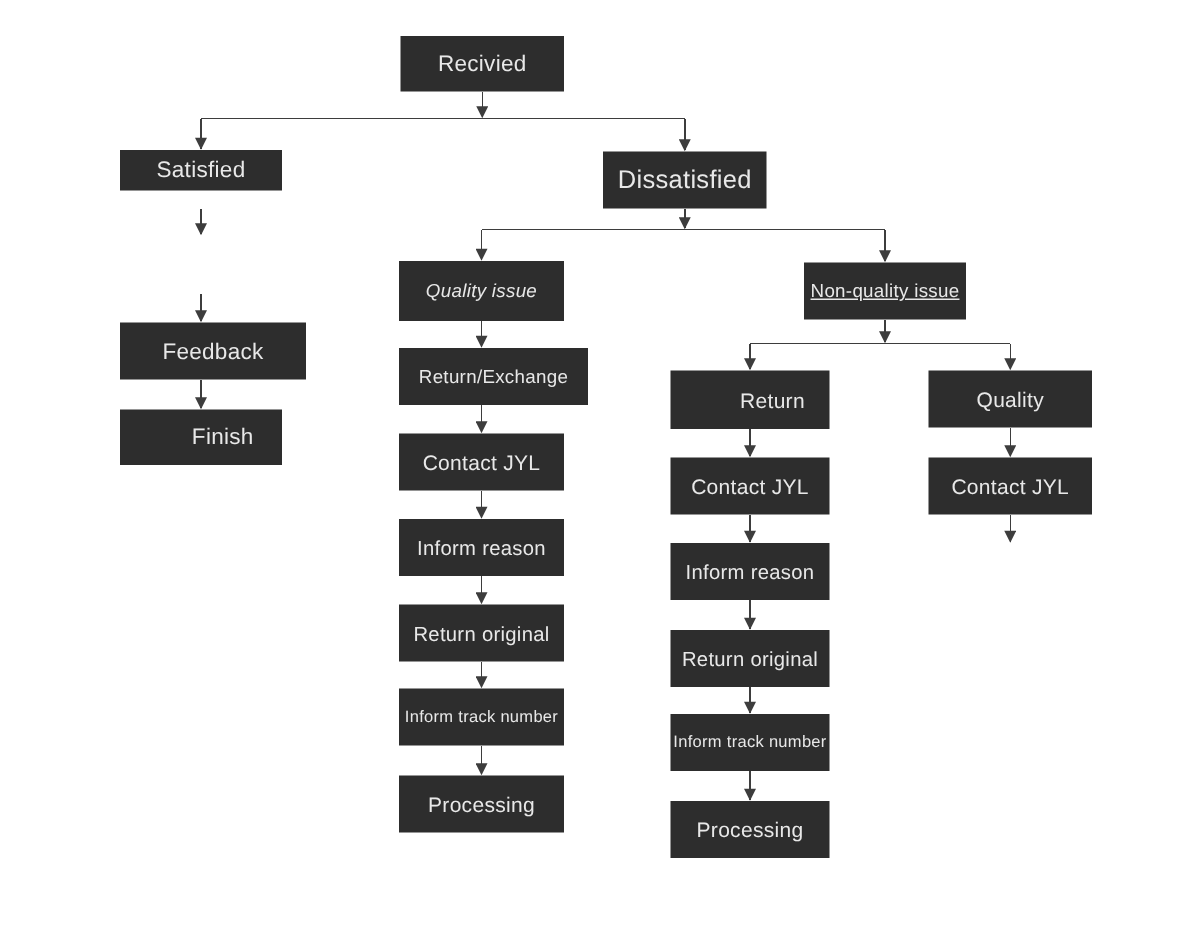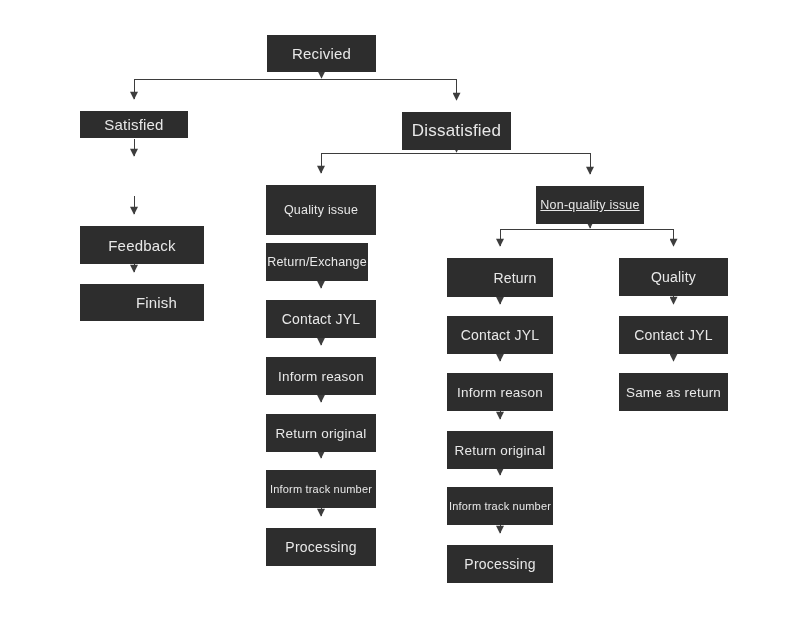--- a/index.html
+++ b/index.html
@@ -33,21 +33,20 @@
     position: absolute;
     background: var(--box-fill);
     color: var(--box-text);
     display: flex;
     align-items: center;
     justify-content: center;
     text-align: center;
     white-space: nowrap;
     overflow: hidden;
     letter-spacing: 0.2px;
-    margin-top: 11px;
   }
 </style>
 </head>
 <body>
 
 <div id="canvas">
 
   <svg id="edges" width="790" height="634">
     <defs>
       <marker id="arrowhead" viewBox="0 0 10 10" markerUnits="userSpaceOnUse" markerWidth="10" markerHeight="8" refX="9" refY="5" orient="auto">
@@ -81,32 +80,31 @@
       <line x1="500" y1="458" x2="500" y2="475" class="edge" marker-end="url(#arrowhead)"></line>
       <line x1="500" y1="514" x2="500" y2="533" class="edge" marker-end="url(#arrowhead)"></line>
       <line x1="673.5" y1="285" x2="673.5" y2="304" class="edge" marker-end="url(#arrowhead)"></line>
       <line x1="673.5" y1="343" x2="673.5" y2="361" class="edge" marker-end="url(#arrowhead)"></line>
     </svg>
 
   <div class="node" style="left: 267px; top: 24px; width: 109px; height: 37px; font-size: 15px;">Recivied</div>
   <div class="node" style="left: 80px; top: 100px; width: 108px; height: 27px; font-size: 15px;">Satisfied</div>
   <div class="node" style="left: 402px; top: 101px; width: 109px; height: 38px; font-size: 17px;">Dissatisfied</div>
   <div class="node" style="left: 80px; top: 215px; width: 124px; height: 38px; font-size: 15px;">Feedback</div>
-  <div class="node" style="left: 80px; top: 273px; width: 124px; height: 37px; font-size: 15px; padding-left: 29px;">Finish</div>
-  <div class="node" style="left: 266px; top: 174px; width: 110px; height: 50px; font-size: 12.5px;">Quality issue</div>
-  <div class="node" style="left: 266px; top: 232px; width: 102px; height: 38px; font-size: 12.5px;">Return/Exchange</div>
+  <div class="node" style="left: 80px; top: 273px; width: 108px; height: 37px; font-size: 15px; padding-left: 29px;">Finish</div>
+  <div class="node" style="left: 266px; top: 174px; width: 110px; height: 40px; font-size: 12.5px; font-style: italic;">Quality issue</div>
+  <div class="node" style="left: 266px; top: 232px; width: 126px; height: 38px; font-size: 12.5px;">Return/Exchange</div>
   <div class="node" style="left: 266px; top: 289px; width: 110px; height: 38px; font-size: 14px;">Contact JYL</div>
   <div class="node" style="left: 266px; top: 346px; width: 110px; height: 38px; font-size: 13.5px;">Inform reason</div>
   <div class="node" style="left: 266px; top: 403px; width: 110px; height: 38px; font-size: 13.5px;">Return original</div>
   <div class="node" style="left: 266px; top: 459px; width: 110px; height: 38px; font-size: 11px;">Inform track number</div>
   <div class="node" style="left: 266px; top: 517px; width: 110px; height: 38px; font-size: 14px;">Processing</div>
   <div class="node" style="left: 536px; top: 175px; width: 108px; height: 38px; font-size: 12.5px; text-decoration: underline;">Non-quality issue</div>
   <div class="node" style="left: 447px; top: 247px; width: 106px; height: 39px; font-size: 14px; padding-left: 30px;">Return</div>
   <div class="node" style="left: 447px; top: 305px; width: 106px; height: 38px; font-size: 14px;">Contact JYL</div>
   <div class="node" style="left: 447px; top: 362px; width: 106px; height: 38px; font-size: 13.5px;">Inform reason</div>
   <div class="node" style="left: 447px; top: 420px; width: 106px; height: 38px; font-size: 13.5px;">Return original</div>
   <div class="node" style="left: 447px; top: 476px; width: 106px; height: 38px; font-size: 11px;">Inform track number</div>
   <div class="node" style="left: 447px; top: 534px; width: 106px; height: 38px; font-size: 14px;">Processing</div>
   <div class="node" style="left: 619px; top: 247px; width: 109px; height: 38px; font-size: 14px;">Quality</div>
   <div class="node" style="left: 619px; top: 305px; width: 109px; height: 38px; font-size: 14px;">Contact JYL</div>
-  <div class="node" style="left: 619px; top: 362px; width: 109px; height: 38px; font-size: 13.5px;">Same as return</div>
 
 </div>
 
 </body></html>

